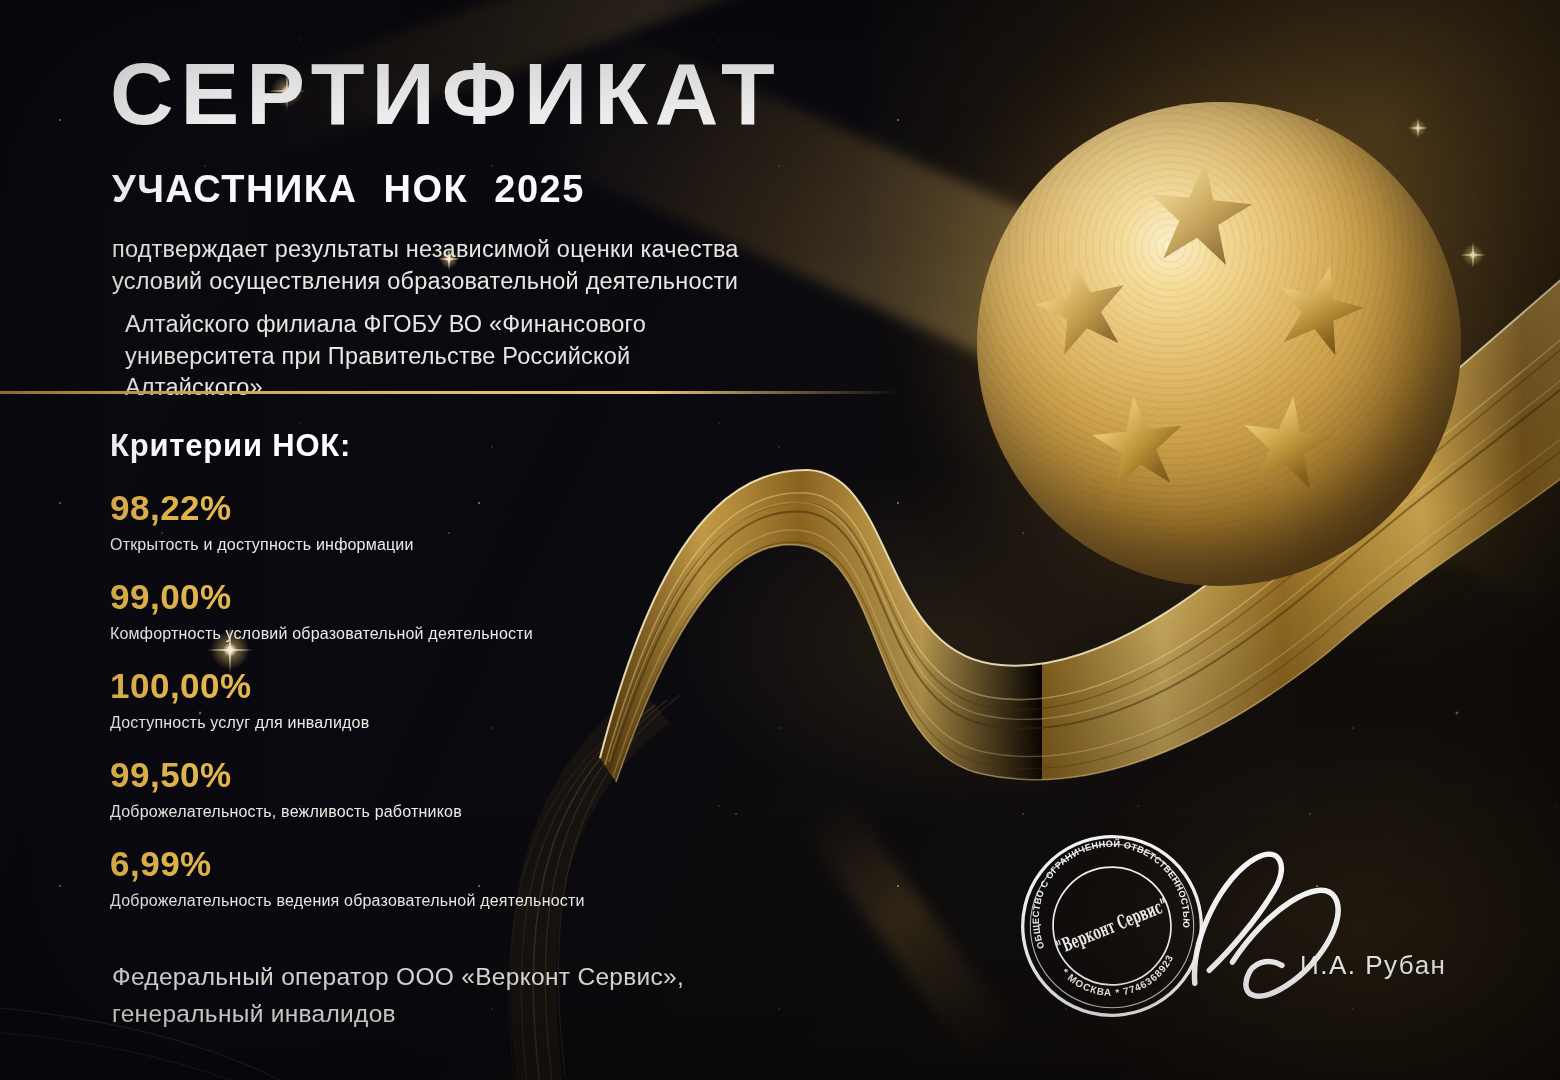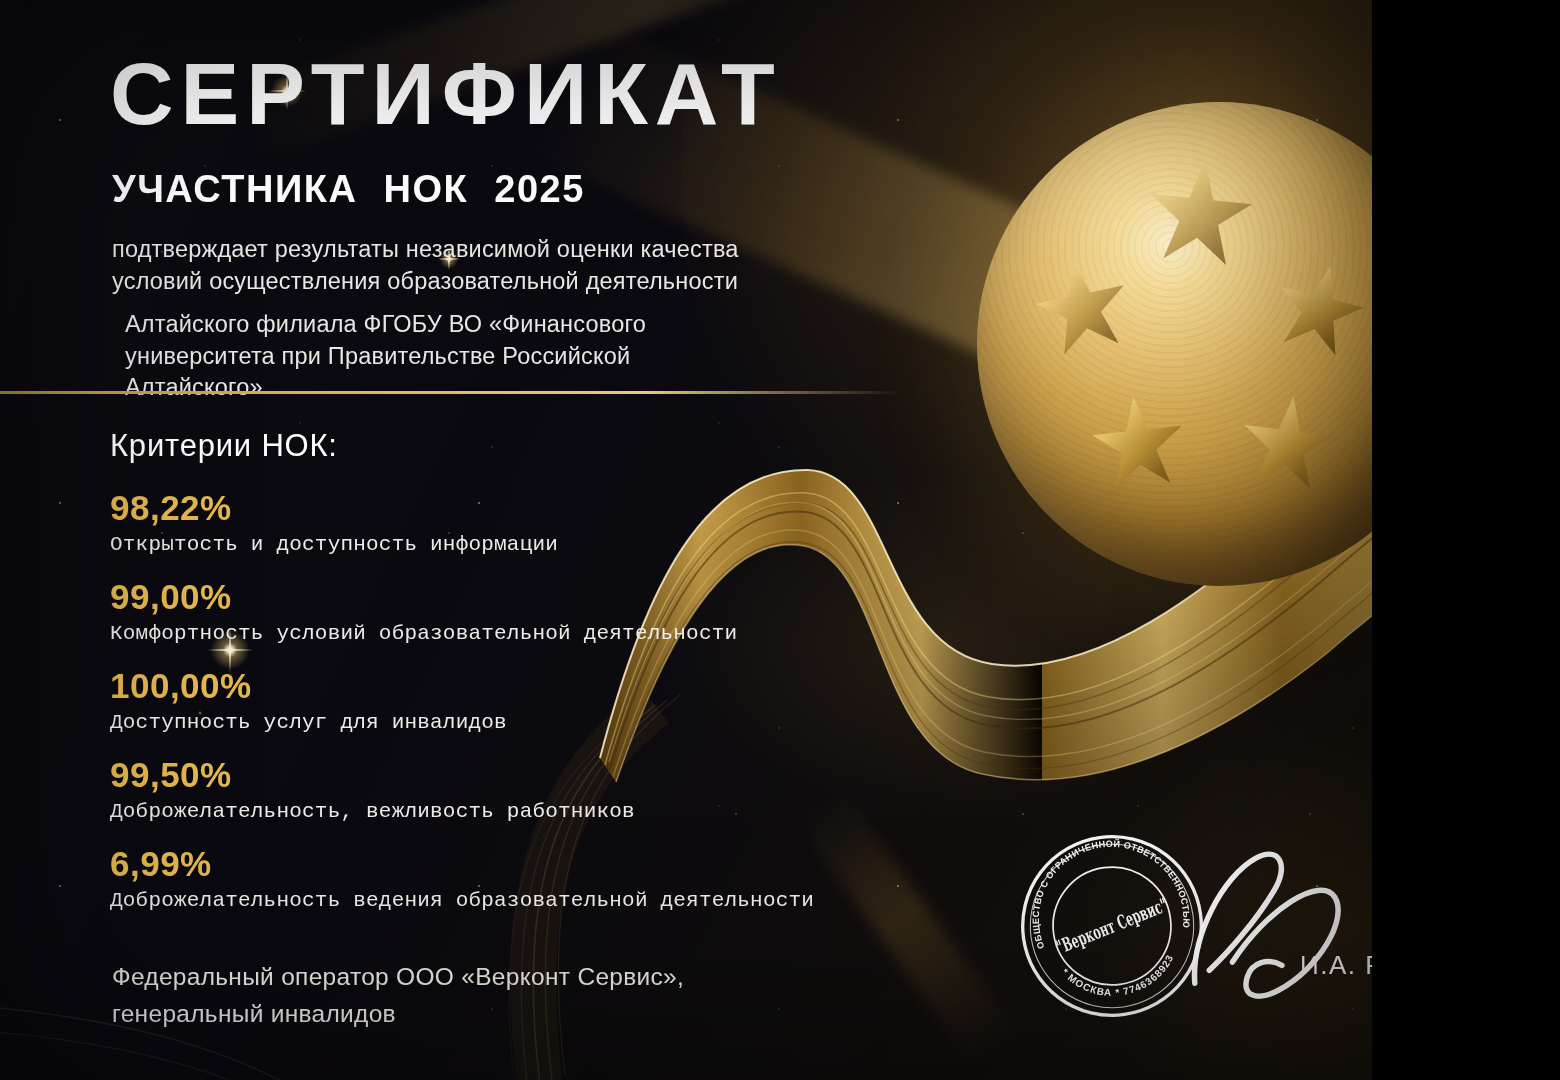--- a/index.html
+++ b/index.html
@@ -1,18 +1,18 @@
 <!DOCTYPE html>
 <html><head>
 <meta charset="utf-8">
 <style>
   html,body{margin:0;padding:0;background:#000;}
   body{width:1560px;height:1080px;position:relative;overflow:hidden;
        font-family:"Liberation Sans",sans-serif;}
-  .canvas{position:absolute;inset:0;width:1372px;height:1080px;overflow:hidden;
+  .canvas{position:absolute;inset:0;width:1560px;height:1080px;overflow:hidden;
        background:linear-gradient(115deg,#0c0b11 0%,#0a0910 38%,#0e0c0d 62%,#15100a 100%);}
 
   
   .stars{position:absolute;inset:0;pointer-events:none;
     background-image:
       radial-gradient(1px 1px at 25px 35px, rgba(255,216,140,.85), transparent 55%),
       radial-gradient(1px 1px at 122px 92px, rgba(255,255,255,.5), transparent 55%),
       radial-gradient(1.6px 1.6px at 205px 166px, rgba(250,200,110,.7), transparent 55%),
       radial-gradient(1px 1px at 72px 214px, rgba(255,230,170,.45), transparent 55%),
       radial-gradient(2px 2px at 162px 252px, rgba(255,208,118,.6), transparent 55%),
@@ -92,26 +92,26 @@
     letter-spacing:7px;line-height:1.05;color:#ffffff;white-space:nowrap;}
   .subtitle{position:absolute;left:2px;top:168px;margin:0;font-size:38px;font-weight:bold;
     letter-spacing:1.5px;word-spacing:14px;color:#ffffff;white-space:nowrap;}
   .desc{position:absolute;left:2px;top:233px;margin:0;font-size:23.5px;line-height:32px;
     color:#e9e7e2;letter-spacing:.2px;}
   .org{position:absolute;left:15px;top:309px;margin:0;font-size:23.5px;line-height:31.5px;
     color:#e9e7e2;letter-spacing:.2px;}
   .line{display:block;}
   .divider{position:absolute;left:-110px;top:391px;width:900px;height:3px;
     background:linear-gradient(90deg,#bb913e,#ddb65c 40%,#ecc877 72%,rgba(236,200,119,0));}
-  .criteria-heading{position:absolute;left:0;top:428px;margin:0;font-size:31px;font-weight:normal;
+  .criteria-heading{position:absolute;left:0;top:428px;margin:0;font-size:31px;font-weight:bold;
     letter-spacing:.8px;color:#ffffff;}
   .criteria{position:absolute;left:0;top:488px;}
   .crit{margin-bottom:15px;}
   .crit .val{font-size:35px;font-weight:bold;line-height:40px;letter-spacing:.5px;color:#e5b84e;}
-  .crit .lbl{font-size:21px;line-height:34px;letter-spacing:.2px;color:#edebe6;font-family:Liberation Mono, monospace;}
+  .crit .lbl{font-size:16px;line-height:34px;letter-spacing:.2px;color:#edebe6;}
   .issuer{position:absolute;left:2px;top:958px;margin:0;font-size:24.5px;line-height:37px;
     color:#e9e7e2;letter-spacing:.3px;}
 
   
   .stamp{position:absolute;left:1017px;top:831px;width:190px;height:190px;
     transform:rotate(-8deg);opacity:.95;}
   .signature{position:absolute;left:1178px;top:842px;width:165px;height:175px;
     transform:rotate(7deg);opacity:.97;}
   .sig-name{position:absolute;left:1300px;top:950px;font-size:26px;letter-spacing:1.5px;
     color:#f7f6f3;white-space:nowrap;}

